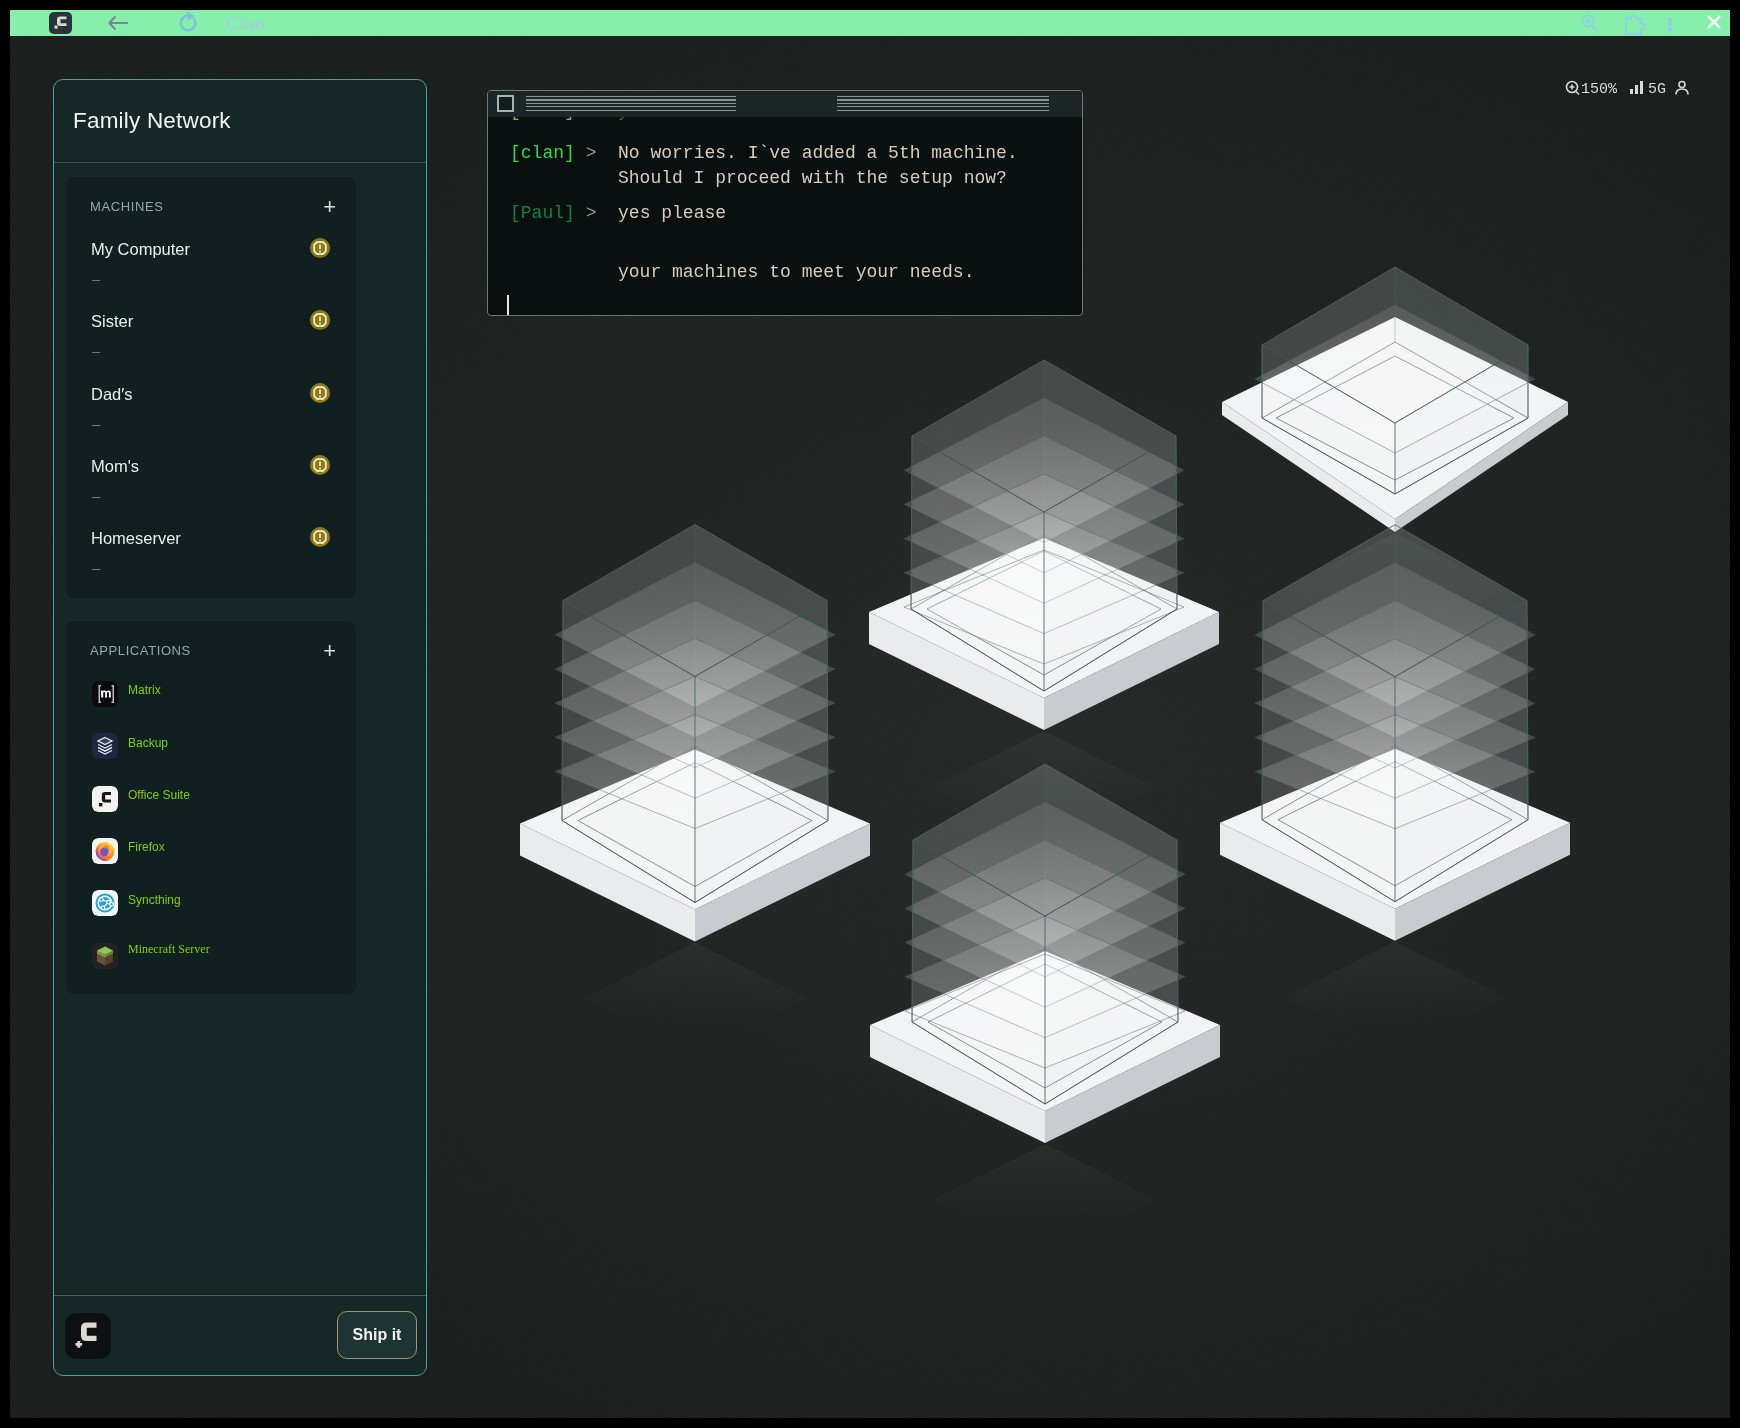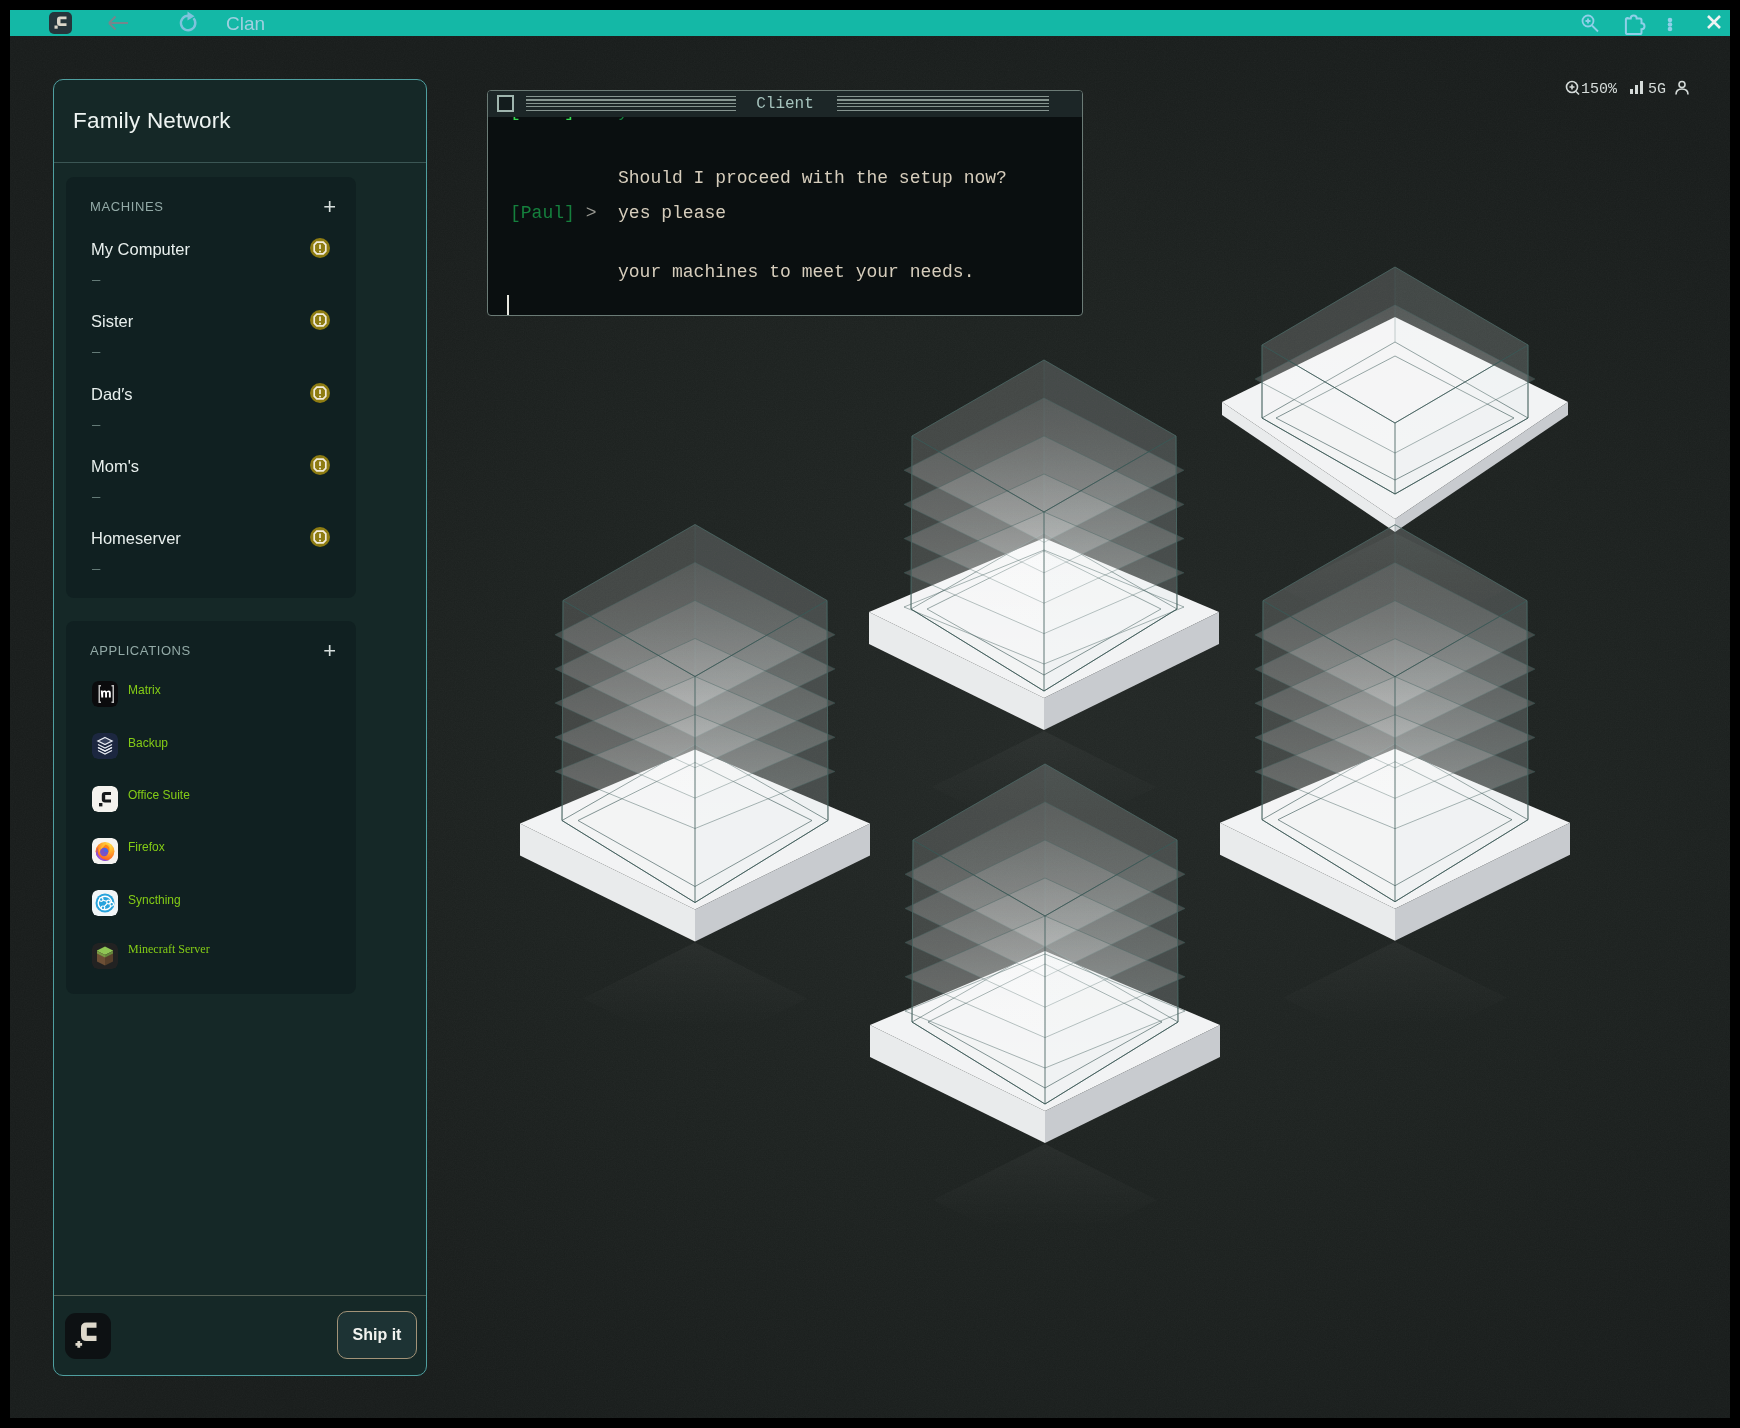--- a/index.html
+++ b/index.html
@@ -1,16 +1,16 @@
 <!DOCTYPE html>
 <html><head><meta charset="utf-8"><style>
 * { margin:0; padding:0; box-sizing:border-box; }
 body { width:1740px; height:1428px; background:#000; position:relative; overflow:hidden;
   font-family:"Liberation Sans", sans-serif; }
-#topbar { position:absolute; left:10px; top:10px; width:1720px; height:26px; background:#14b8a6; }
+#topbar { position:absolute; left:10px; top:10px; width:1720px; height:26px; background:#86efac; }
 #main { position:absolute; left:10px; top:36px; width:1720px; height:1382px;
   background:radial-gradient(ellipse 1000px 800px at 1040px 720px, #232826 0%, #1d2220 55%, #181c1b 100%); overflow:hidden; }
 #scene { position:absolute; left:0; top:0; }
 #sidebar { position:absolute; left:43px; top:43px; width:374px; height:1297px; background:#152827;
   border:1px solid #4f9fa0; border-radius:10px; }
 .sephead { position:absolute; left:0; right:0; top:82px; border-top:1px solid #3b5654; }
 .sepfoot { position:absolute; left:0; right:0; bottom:79px; border-top:1px solid #8c8f7e; opacity:0.55; }
 #fam { position:absolute; left:19px; top:28px; font-size:22.5px; color:#eef4f2; letter-spacing:0.2px; }
 .card { position:absolute; left:12px; width:290px; background:#102021; border-radius:8px; }
 #card1 { top:97px; height:421px; }
@@ -361,29 +361,29 @@
     <g fill="#ded9cc">
           <path d="M 31.5,9.5 H 21.5 Q 16,9.5 16,15 V 22.5 Q 16,28 21.5,28 H 31.5 V 22.7 H 21.8 V 14.8 H 31.5 Z"></path>
           <path d="M 12.5,29.5 h 3 v 2 h 2 v 3 h -2 v 2 h -3 v -2 h -2 v -3 h 2 z" transform="translate(0.5,0) scale(0.95)"></path>
         </g>
   </svg>
   <div id="shipit">Ship it</div>
   <div class="sepfoot"></div>
 </div>
 <div id="term">
   <div class="tline" style="left:22px;top:10px;"><span class="green">[clan]</span> <span class="grey">&gt;</span>  <span class="blue">y</span></div>
+  <div class="tline" style="left:22px;top:52px;"><span class="green">[clan]</span> <span class="grey">&gt;</span>  No worries. I`ve added a 5th machine.</div>
   <div class="tline" style="left:130px;top:76.5px;">Should I proceed with the setup now?</div>
   <div class="tline" style="left:22px;top:111.6px;"><span class="blue">[Paul]</span> <span class="grey">&gt;</span>  yes please</div>
   <div class="tline" style="left:130px;top:171.2px;">your machines to meet your needs.</div>
   <div id="cursor"></div>
   <div id="termbar">
     <div class="stripes" style="left:38px;width:210px;"></div>
     <div class="stripes" style="right:33px;width:212px;"></div>
   </div>
-  <div id="termtitle">Client</div>
   <div id="termsq"></div>
 </div>
 <div id="status">
   <svg width="140" height="16" viewBox="0 0 140 16" style="vertical-align:top">
     <g stroke="#d5dbd9" stroke-width="1.6" fill="none">
       <circle cx="8" cy="7" r="5.5"></circle>
           <path d="M 12,11.5 L 15,14.5"></path>
           <path d="M 8,4.5 v 5 M 5.5,7 h 5"></path>
     </g>
     <text x="17" y="13" font-size="15" fill="#d5dbd9" font-family="Liberation Mono">150%</text>

